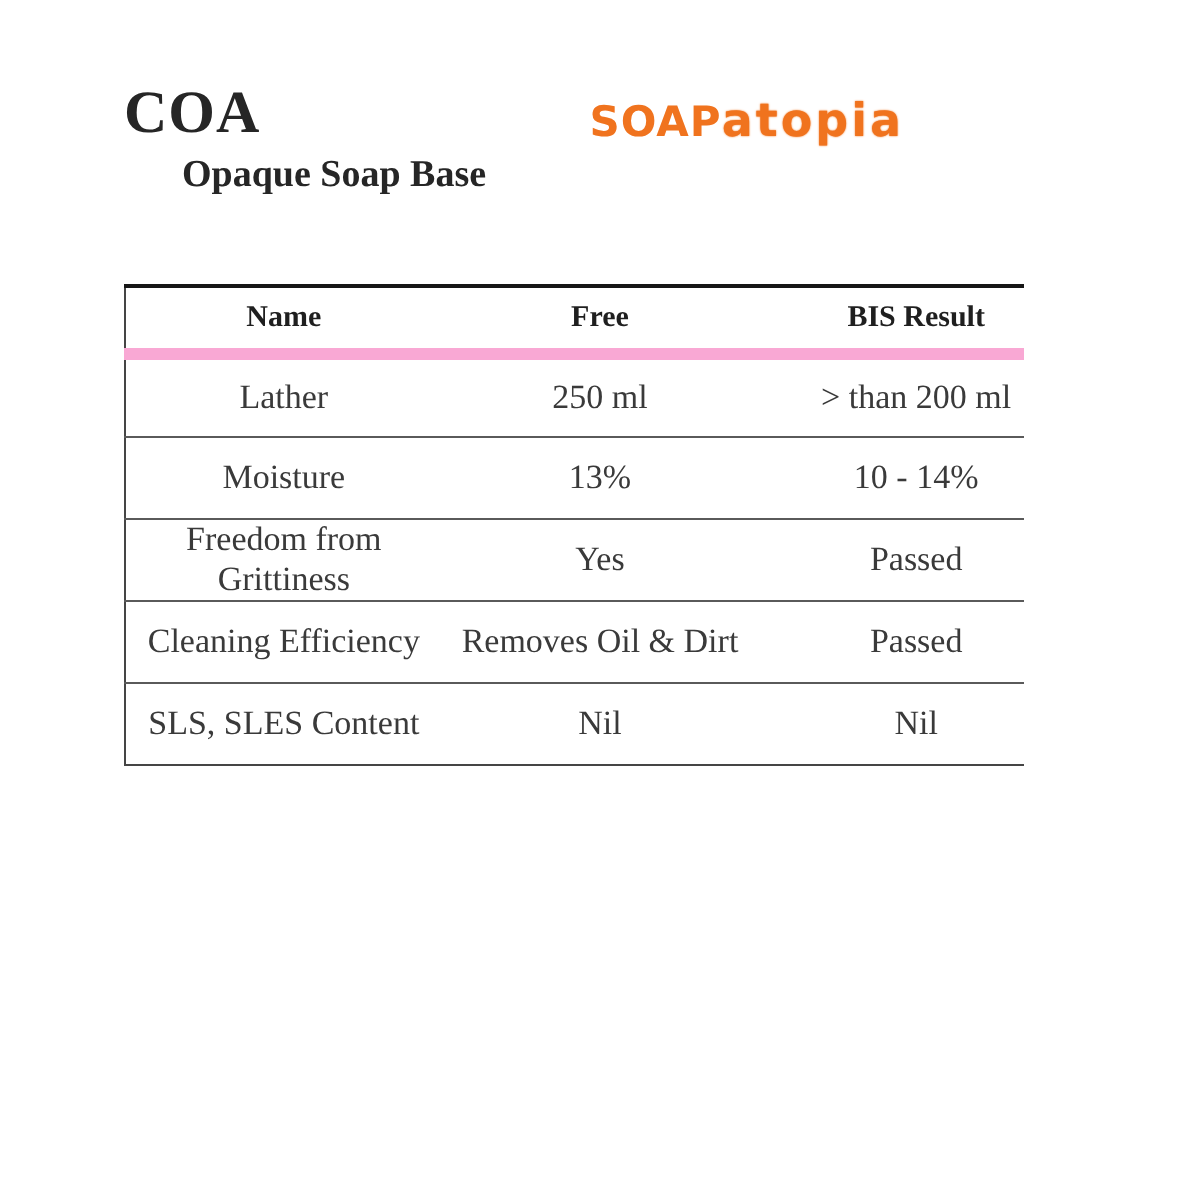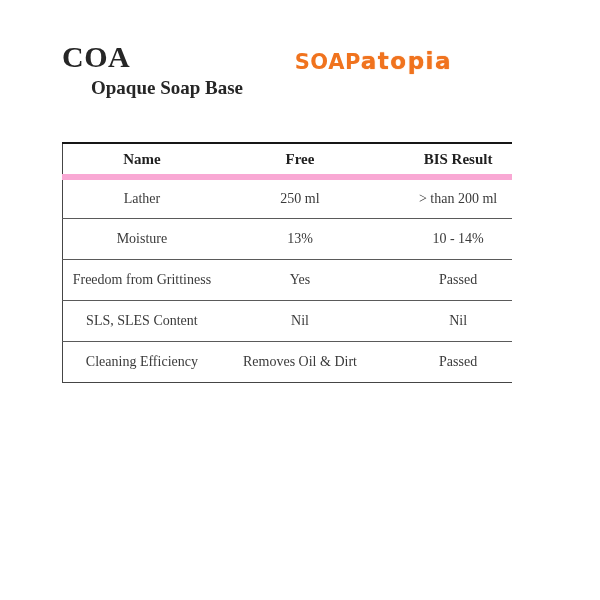--- a/index.html
+++ b/index.html
@@ -69,21 +69,21 @@
     font-weight: 700;
     color: #1f1f1f;
     text-align: center;
     vertical-align: middle;
     border-bottom: 6px solid #f9a8d4;
     background: #ffffff;
   }
   table.coa td {
     height: 41px;
     font-family: "Liberation Serif", serif;
-    font-size: 14px;
+    font-size: 17px;
     font-weight: 400;
     color: #3a3a3a;
     text-align: center;
     vertical-align: middle;
     background: #ffffff;
   }
   table.coa tbody tr:not(:last-child) td {
     border-bottom: 1px solid #5a5a5a;
   }
 </style>
@@ -121,26 +121,26 @@
             <td>Moisture</td>
             <td>13%</td>
             <td>10 - 14%</td>
           </tr>
           <tr>
             <td>Freedom from Grittiness</td>
             <td>Yes</td>
             <td>Passed</td>
           </tr>
           <tr>
+            <td>Cleaning Efficiency</td>
+            <td>Removes Oil &amp; Dirt</td>
+            <td>Passed</td>
+          </tr>
+          <tr>
             <td>SLS, SLES Content</td>
             <td>Nil</td>
             <td>Nil</td>
-          </tr>
-          <tr>
-            <td>Cleaning Efficiency</td>
-            <td>Removes Oil &amp; Dirt</td>
-            <td>Passed</td>
           </tr>
         </tbody>
     </table>
   </div>
 
 </div>
 
 </body></html>

